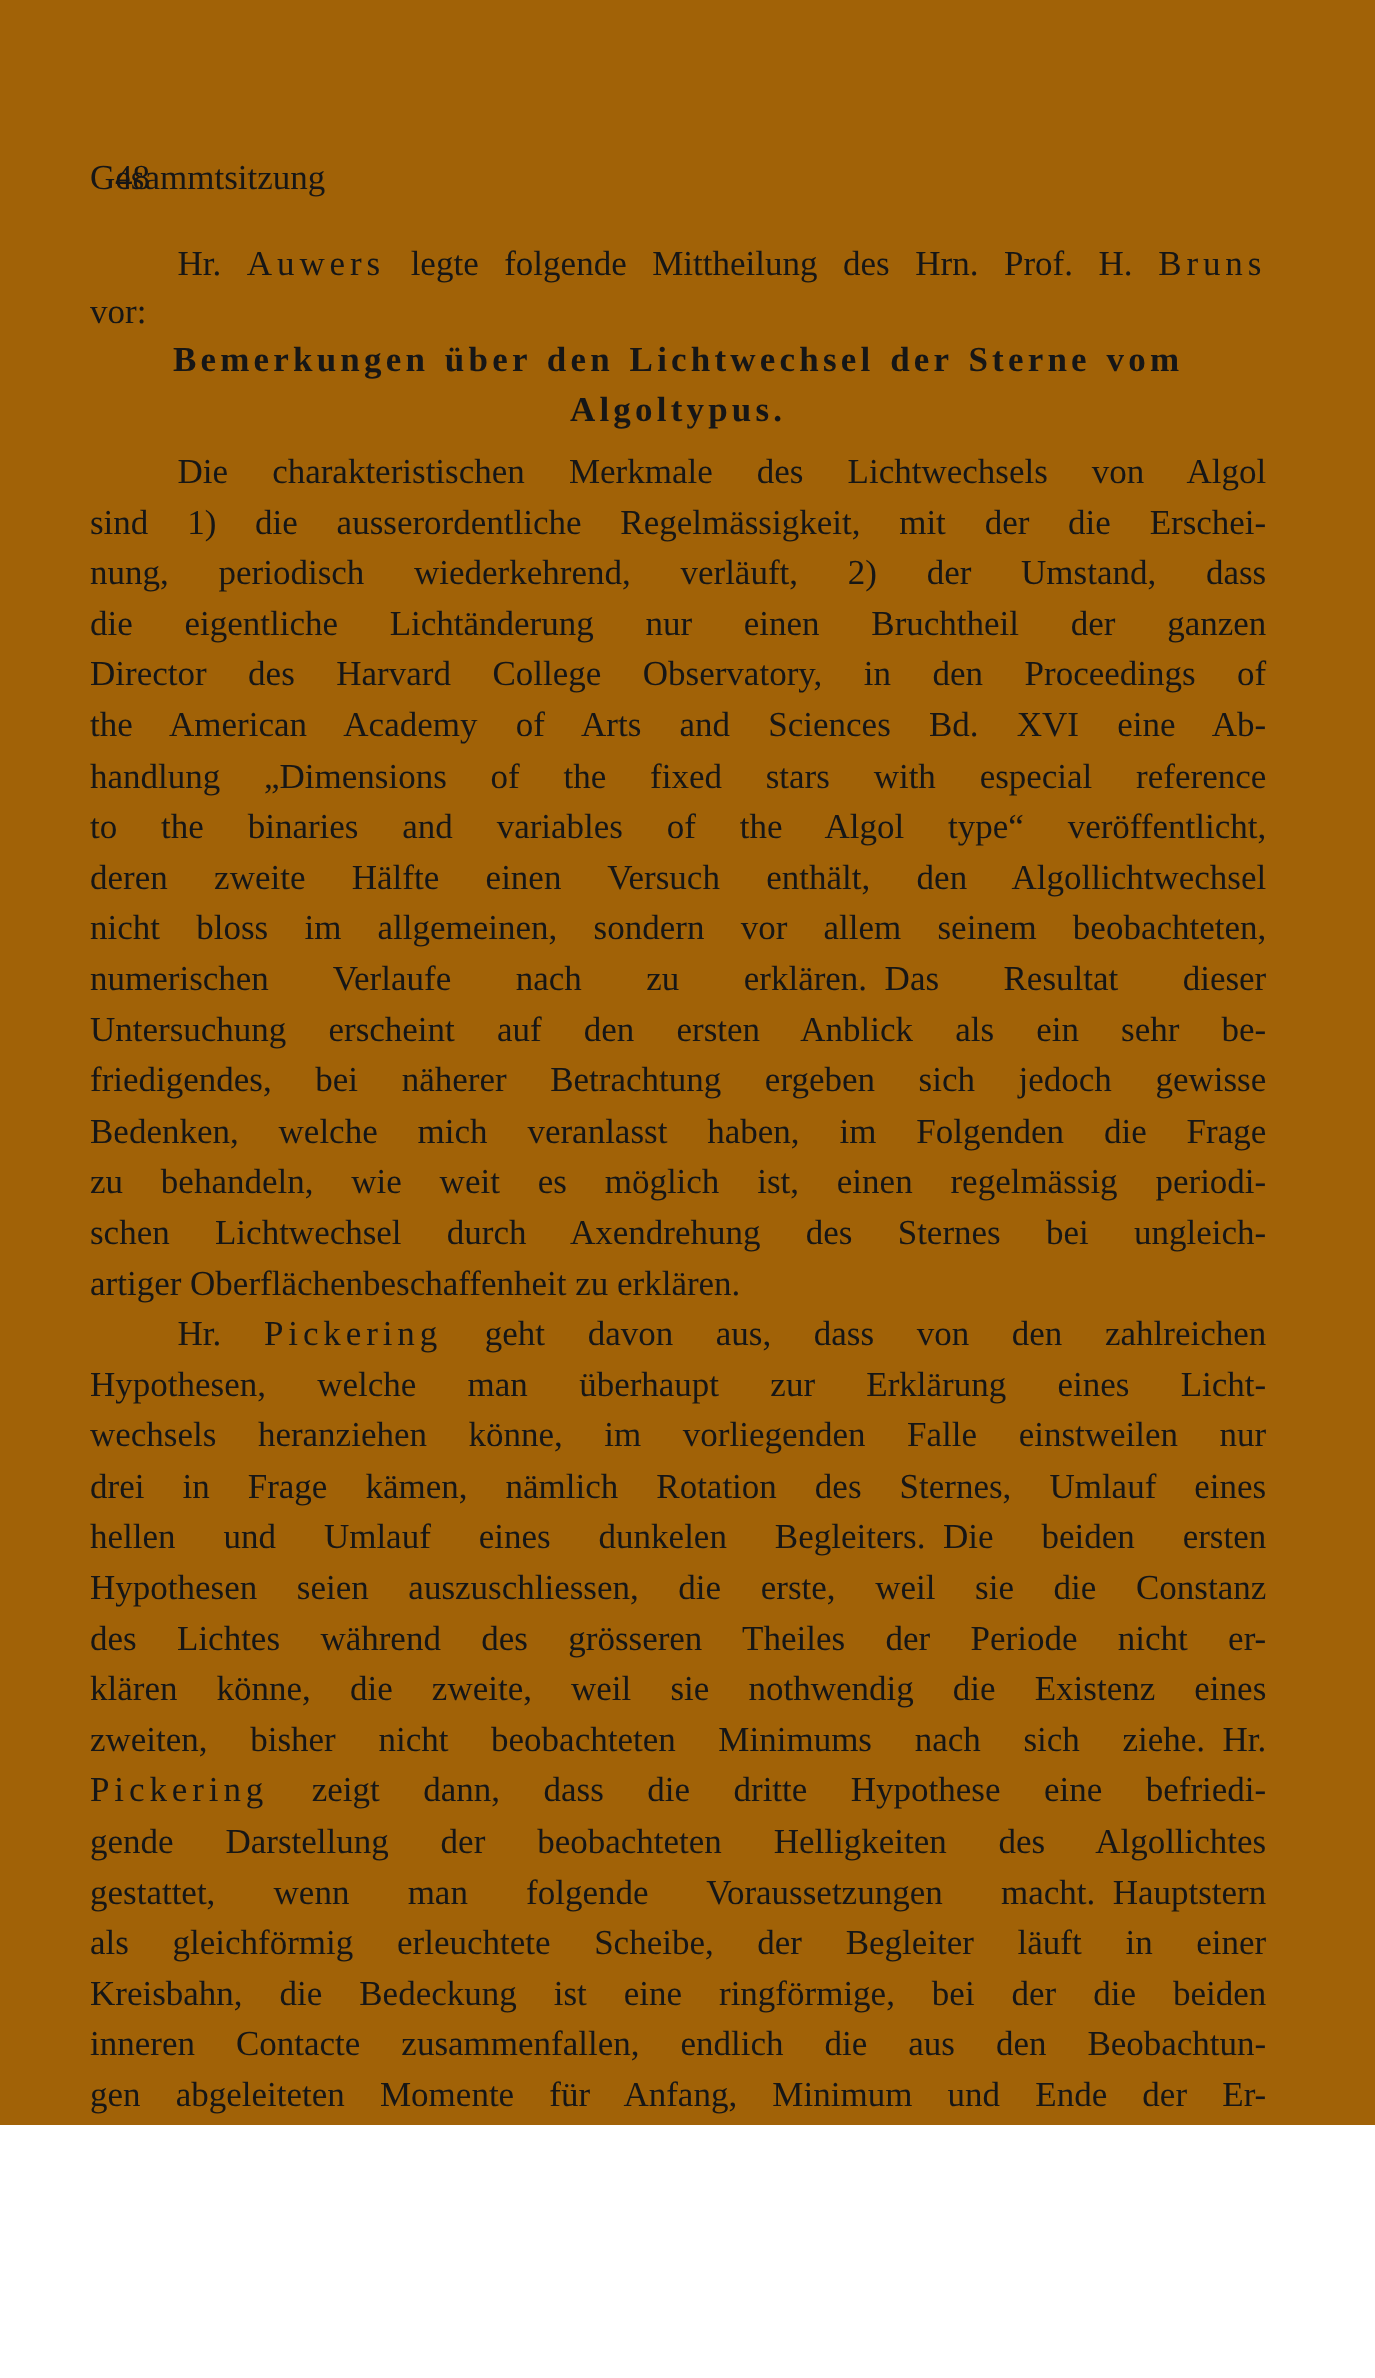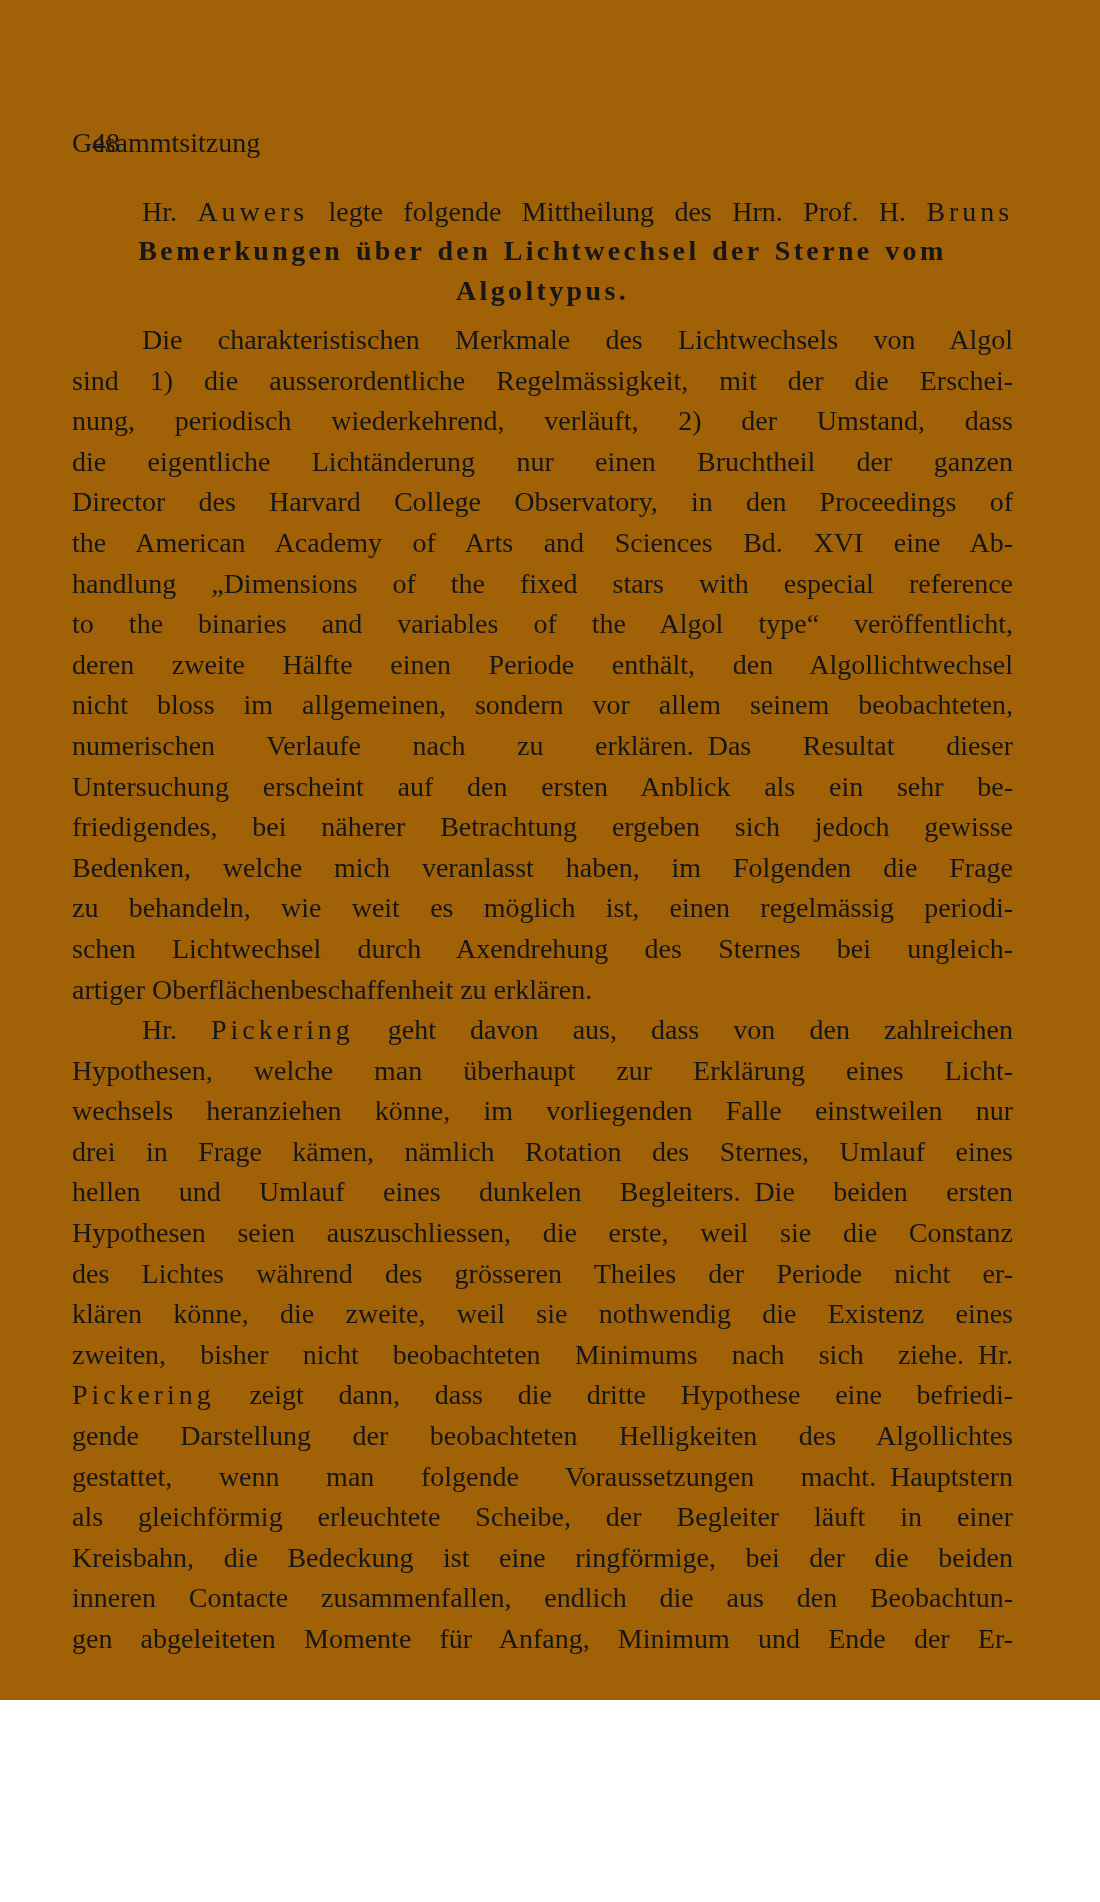--- a/index.html
+++ b/index.html
@@ -67,38 +67,39 @@
 <div class="page">
   <div class="column">
 
     <div class="header-row">
       <span class="pagenum">48</span>
       <span class="running">Gesammtsitzung</span>
     </div>
 
     <div class="intro" id="intro">
         <div class="line j in"><span>Hr. </span><span class="sperr">Auwers</span><span> legte folgende Mittheilung des Hrn. Prof. H. </span><span class="sperr">Bruns</span></div>
+        <div class="line"><span>vor:</span></div>
       </div>
 
     <div class="heading">
       <div class="h-line">Bemerkungen über den Lichtwechsel der Sterne vom</div>
       <div class="h-line">Algoltypus.</div>
     </div>
 
     <div class="bodytext" id="bodytext">
         <div>
           <div class="line j in"><span>Die charakteristischen Merkmale des Lichtwechsels von Algol</span></div>
           <div class="line j"><span>sind 1) die ausserordentliche Regelmässigkeit, mit der die Erschei-</span></div>
           <div class="line j"><span>nung, periodisch wiederkehrend, verläuft, 2) der Umstand, dass</span></div>
           <div class="line j"><span>die eigentliche Lichtänderung nur einen Bruchtheil der ganzen</span></div>
           <div class="line j"><span>Director des Harvard College Observatory, in den Proceedings of</span></div>
           <div class="line j"><span>the American Academy of Arts and Sciences Bd. XVI eine Ab-</span></div>
           <div class="line j"><span>handlung „Dimensions of the fixed stars with especial reference</span></div>
           <div class="line j"><span>to the binaries and variables of the Algol type“ veröffentlicht,</span></div>
-          <div class="line j"><span>deren zweite Hälfte einen Periode enthält, den Algollichtwechsel</span></div>
+          <div class="line j"><span>deren zweite Hälfte einen Versuch enthält, den Algollichtwechsel</span></div>
           <div class="line j"><span>nicht bloss im allgemeinen, sondern vor allem seinem beobachteten,</span></div>
           <div class="line j"><span>numerischen Verlaufe nach zu erklären. Das Resultat dieser</span></div>
           <div class="line j"><span>Untersuchung erscheint auf den ersten Anblick als ein sehr be-</span></div>
           <div class="line j"><span>friedigendes, bei näherer Betrachtung ergeben sich jedoch gewisse</span></div>
           <div class="line j"><span>Bedenken, welche mich veranlasst haben, im Folgenden die Frage</span></div>
           <div class="line j"><span>zu behandeln, wie weit es möglich ist, einen regelmässig periodi-</span></div>
           <div class="line j"><span>schen Lichtwechsel durch Axendrehung des Sternes bei ungleich-</span></div>
           <div class="line"><span>artiger Oberflächenbeschaffenheit zu erklären.</span></div>
         </div>
         <div>

